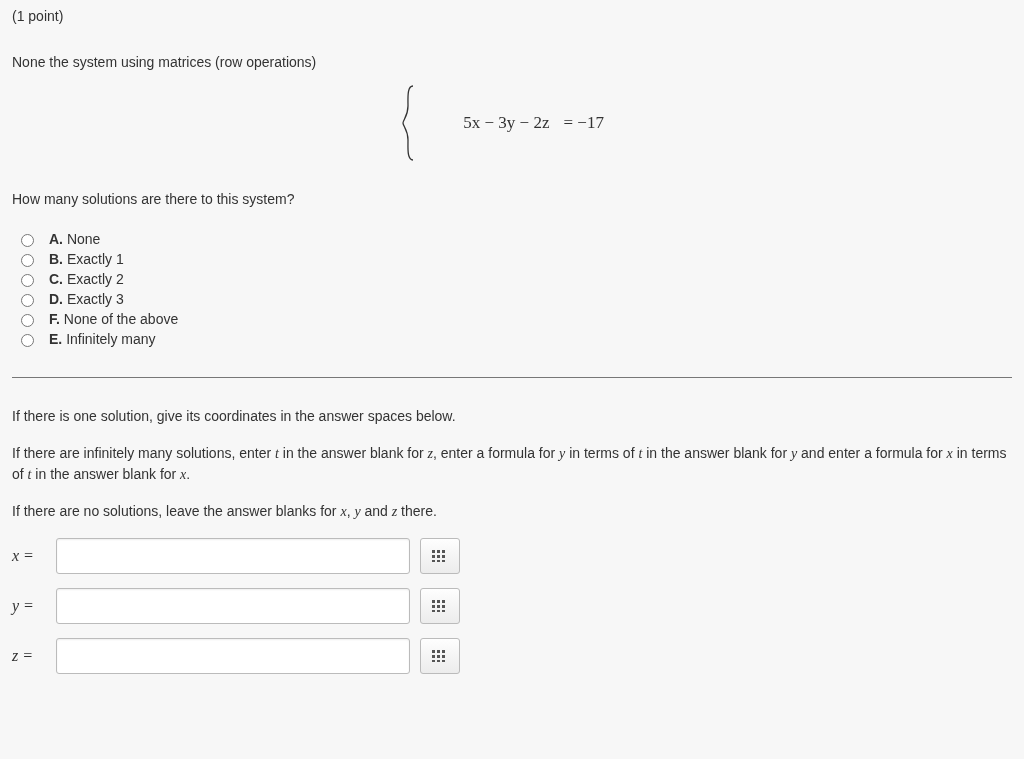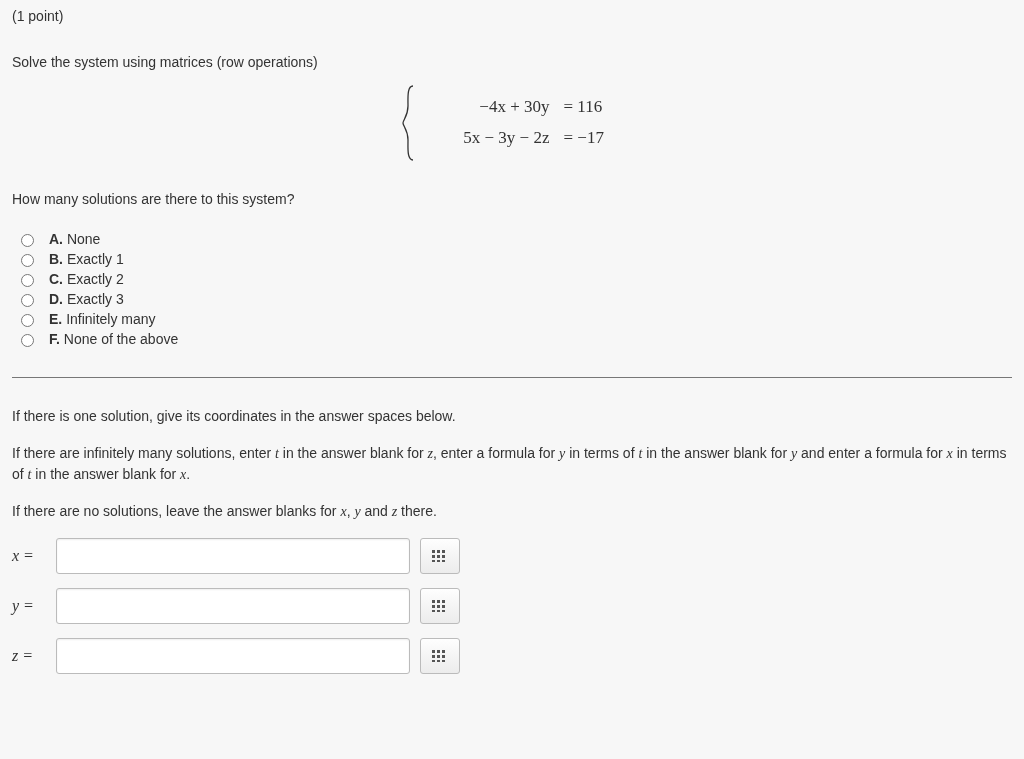--- a/index.html
+++ b/index.html
@@ -122,35 +122,31 @@
     justify-content: center;
     cursor: pointer;
   }
   .kbd-btn svg { display:block; }
 </style>
 </head>
 <body>
 
 <div class="points">(1 point)</div>
 
-<div class="prompt">Solve the system using matrices (row operations)</div>
+<div class="prompt">None the system using matrices (row operations)</div>
 
 <div class="equations">
   <div class="brace-wrap">
     <span class="brace">
       <svg width="14" height="78" viewBox="0 0 14 78">
         <path d="M12 2 C6 2 7 14 7 22 C7 32 2 36 2 39 C2 42 7 46 7 56 C7 64 6 76 12 76" fill="none" stroke="#333" stroke-width="1.3"></path>
       </svg>
     </span>
     <span class="eq-col">
       <span class="eq-row">
-        <span class="eq-lhs">−4x + 30y</span>
-        <span class="eq-rhs">= 116</span>
-      </span>
-      <span class="eq-row">
         <span class="eq-lhs">5x − 3y − 2z</span>
         <span class="eq-rhs">= −17</span>
       </span>
     </span>
   </div>
 </div>
 
 <div class="subprompt">How many solutions are there to this system?</div>
 
 <div class="options">
@@ -165,25 +161,25 @@
   <div class="opt">
     <input type="radio" name="mc" style="">
     <span class="lbl"><b>C.</b> <span>Exactly 2</span></span>
   </div>
   <div class="opt">
     <input type="radio" name="mc" style="">
     <span class="lbl"><b>D.</b> <span>Exactly 3</span></span>
   </div>
   <div class="opt">
     <input type="radio" name="mc" style="">
+    <span class="lbl"><b>F.</b> <span>None of the above</span></span>
+  </div>
+  <div class="opt">
+    <input type="radio" name="mc" style="">
     <span class="lbl"><b>E.</b> <span>Infinitely many</span></span>
-  </div>
-  <div class="opt">
-    <input type="radio" name="mc" style="">
-    <span class="lbl"><b>F.</b> <span>None of the above</span></span>
   </div>
 </div>
 
 <hr class="sep">
 
 <div class="instr">If there is one solution, give its coordinates in the answer spaces below.</div>
 
 <div class="instr">
   <span>If there are infinitely many solutions, enter </span><span class="mi">t</span><span> in the answer blank for </span><span class="mi">z</span><span>, enter a formula for </span><span class="mi">y</span><span> in terms of </span><span class="mi">t</span><span> in the answer blank for </span><span class="mi">y</span><span> and enter a formula for </span><span class="mi">x</span><span> in terms of </span><span class="mi">t</span><span> in the answer blank for </span><span class="mi">x</span><span>.</span>
 </div>

